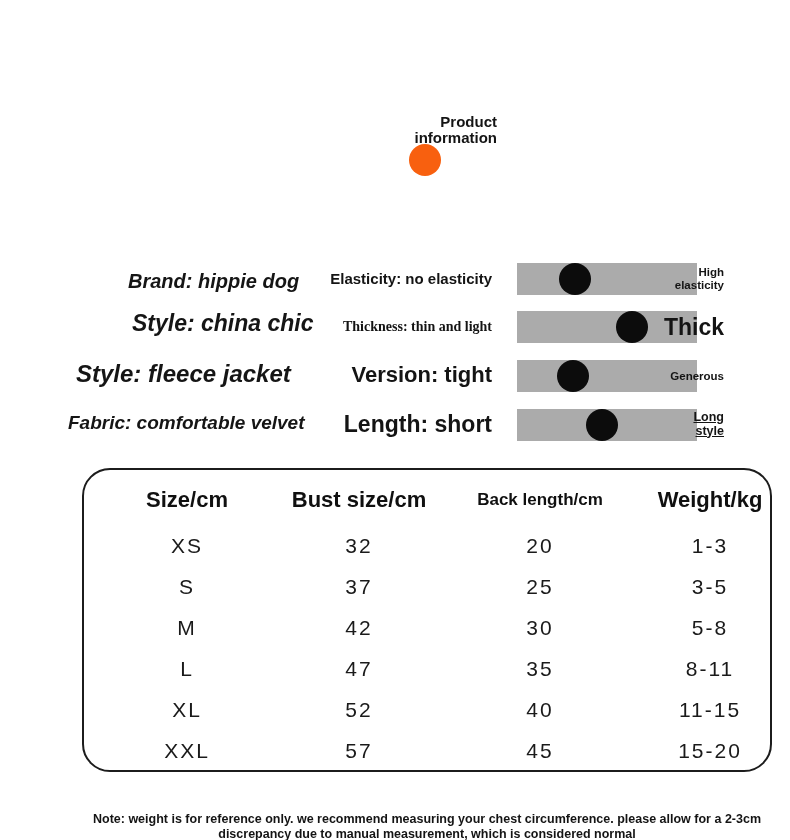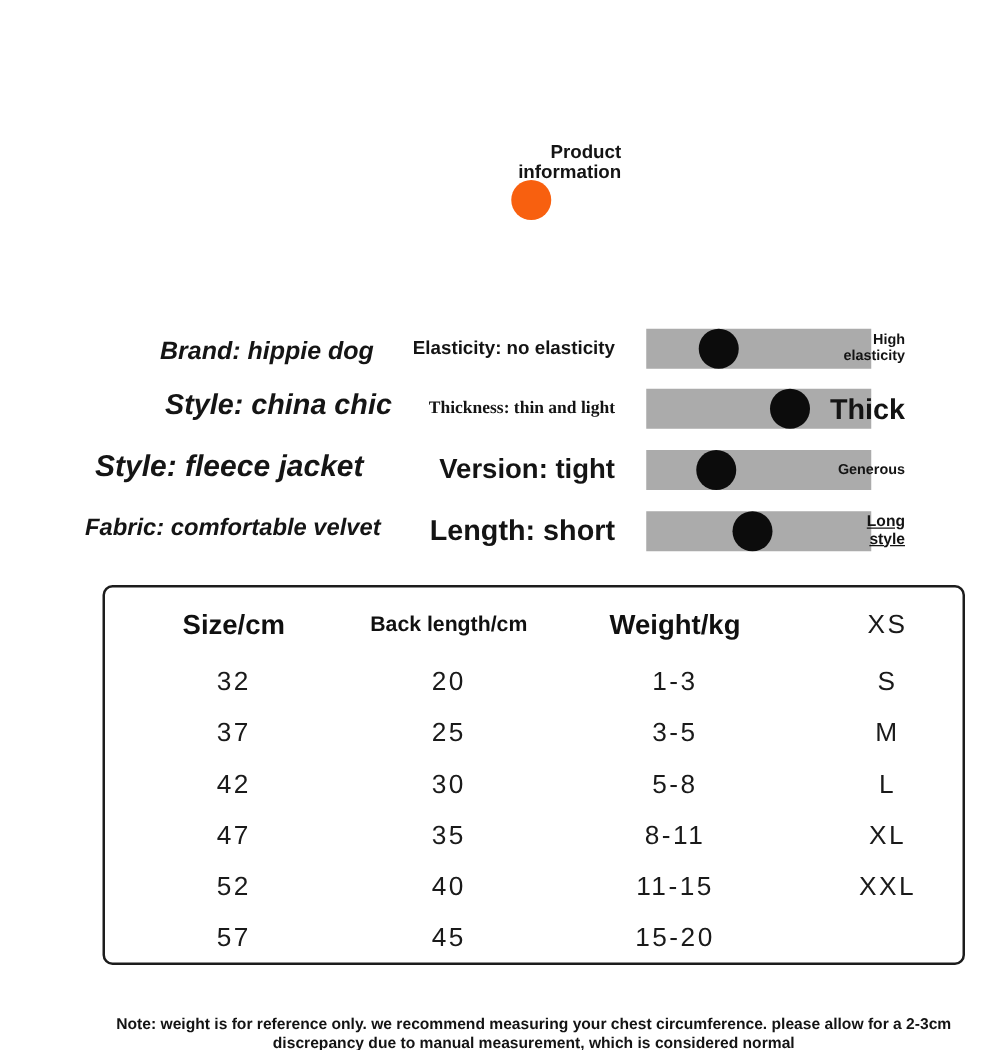--- a/index.html
+++ b/index.html
@@ -51,21 +51,21 @@
     position:absolute; left:608px; width:100px; text-align:right;
     font-weight:bold; white-space:pre-line; color:#141414;
   }
   .rl-0 { top:218px; font-size:11.5px; line-height:12.5px; }
   .rl-1 { top:266px; font-size:23px;  line-height:26px; }
   .rl-2 { top:322px; font-size:11.5px; line-height:12.5px; }
   .rl-3 { top:363px; font-size:12.5px; line-height:13.5px;text-decoration:underline; }
   
   .size-grid {
     position:absolute; left:50px; top:436px; width:690px; height:304px;
-    border:2px solid #1c1c1c; border-radius:8px;
+    border:2px solid #1c1c1c; border-radius:28px;
     display:grid;
     grid-template-columns:174px 170px 192px 148px;
     grid-template-rows:50px repeat(6, 41px);
     align-items:center; justify-items:center;
     padding-top:5px;
   }
   .size-grid .th { font-weight:bold; font-size:22px; color:#101010; }
   .size-grid .th-small { font-size:17px; }
   .size-grid .td { font-size:21px; font-weight:normal; letter-spacing:2px; color:#1a1a1a; }
   
@@ -109,20 +109,21 @@
 
   <div class="slider-label sl-3">Length: short</div>
   <div class="slider-track tr-3">
     <div class="slider-dot" style="left: 47%;"></div>
   </div>
   <div class="right-label rl-3">Long
 style</div>
 
   <div class="size-grid">
     <div class="th">Size/cm</div>
+    <div class="th">Bust size/cm</div>
     <div class="th th-small">Back length/cm</div>
     <div class="th">Weight/kg</div>
 
     <div class="td">XS</div>
     <div class="td">32</div>
     <div class="td">20</div>
     <div class="td">1-3</div>
 
     <div class="td">S</div>
     <div class="td">37</div>

